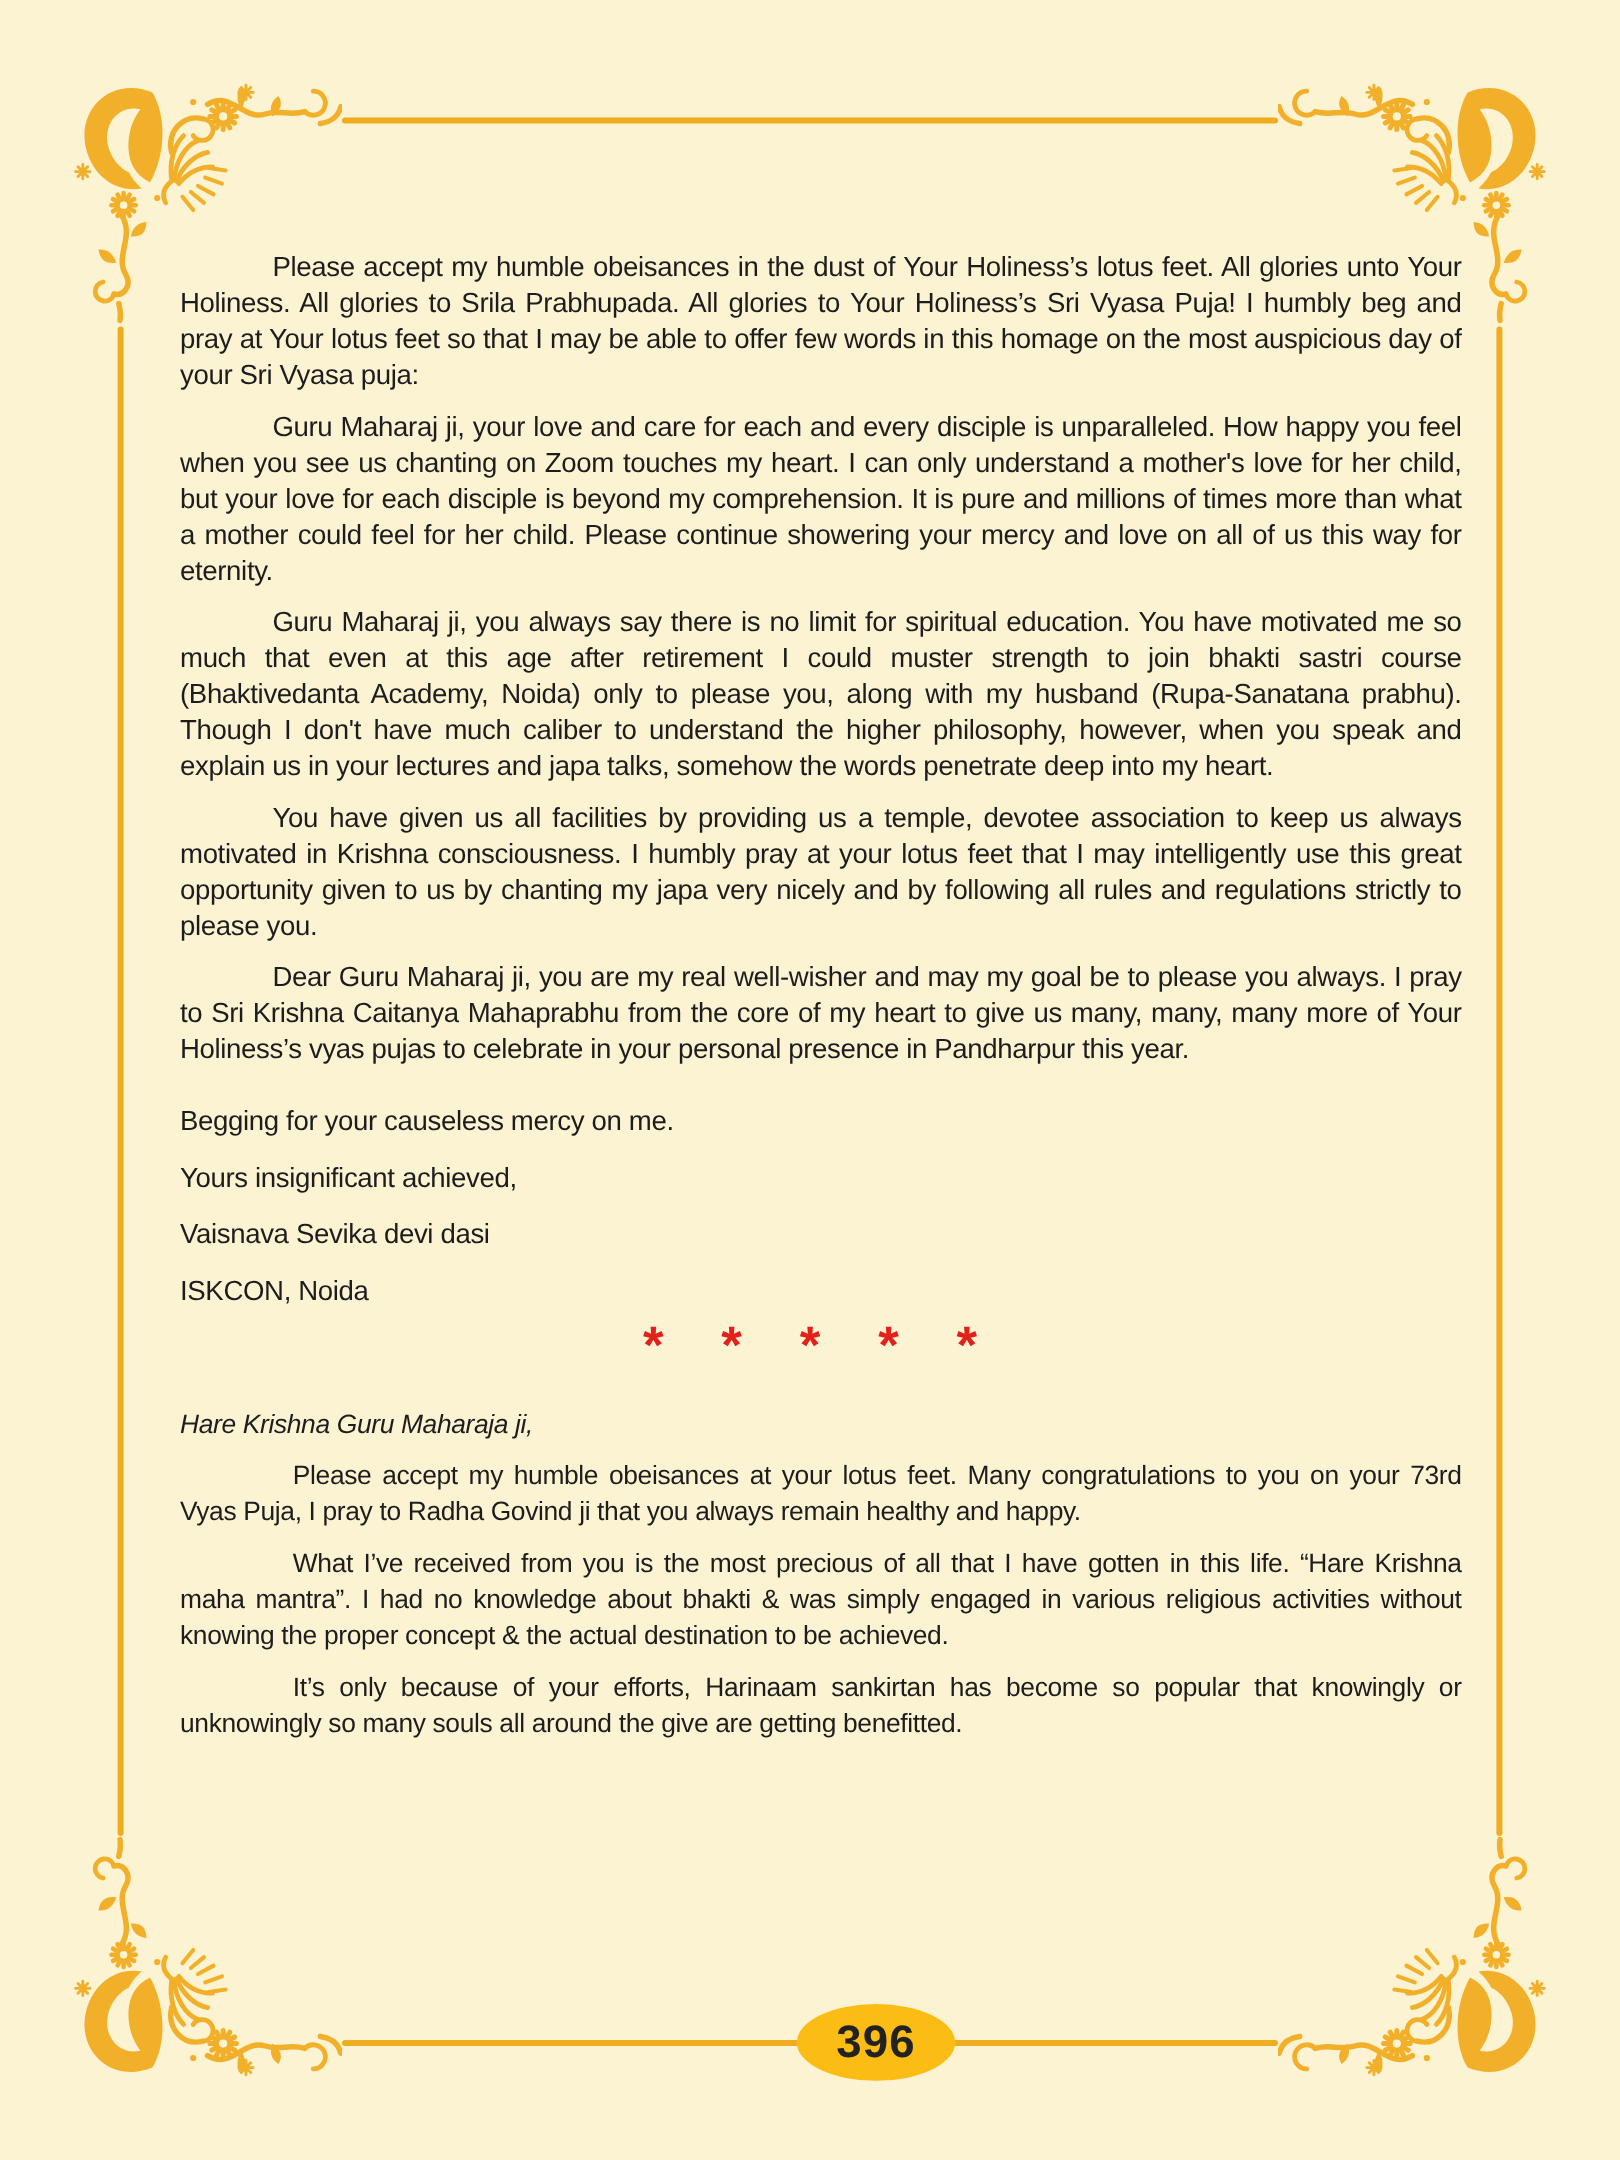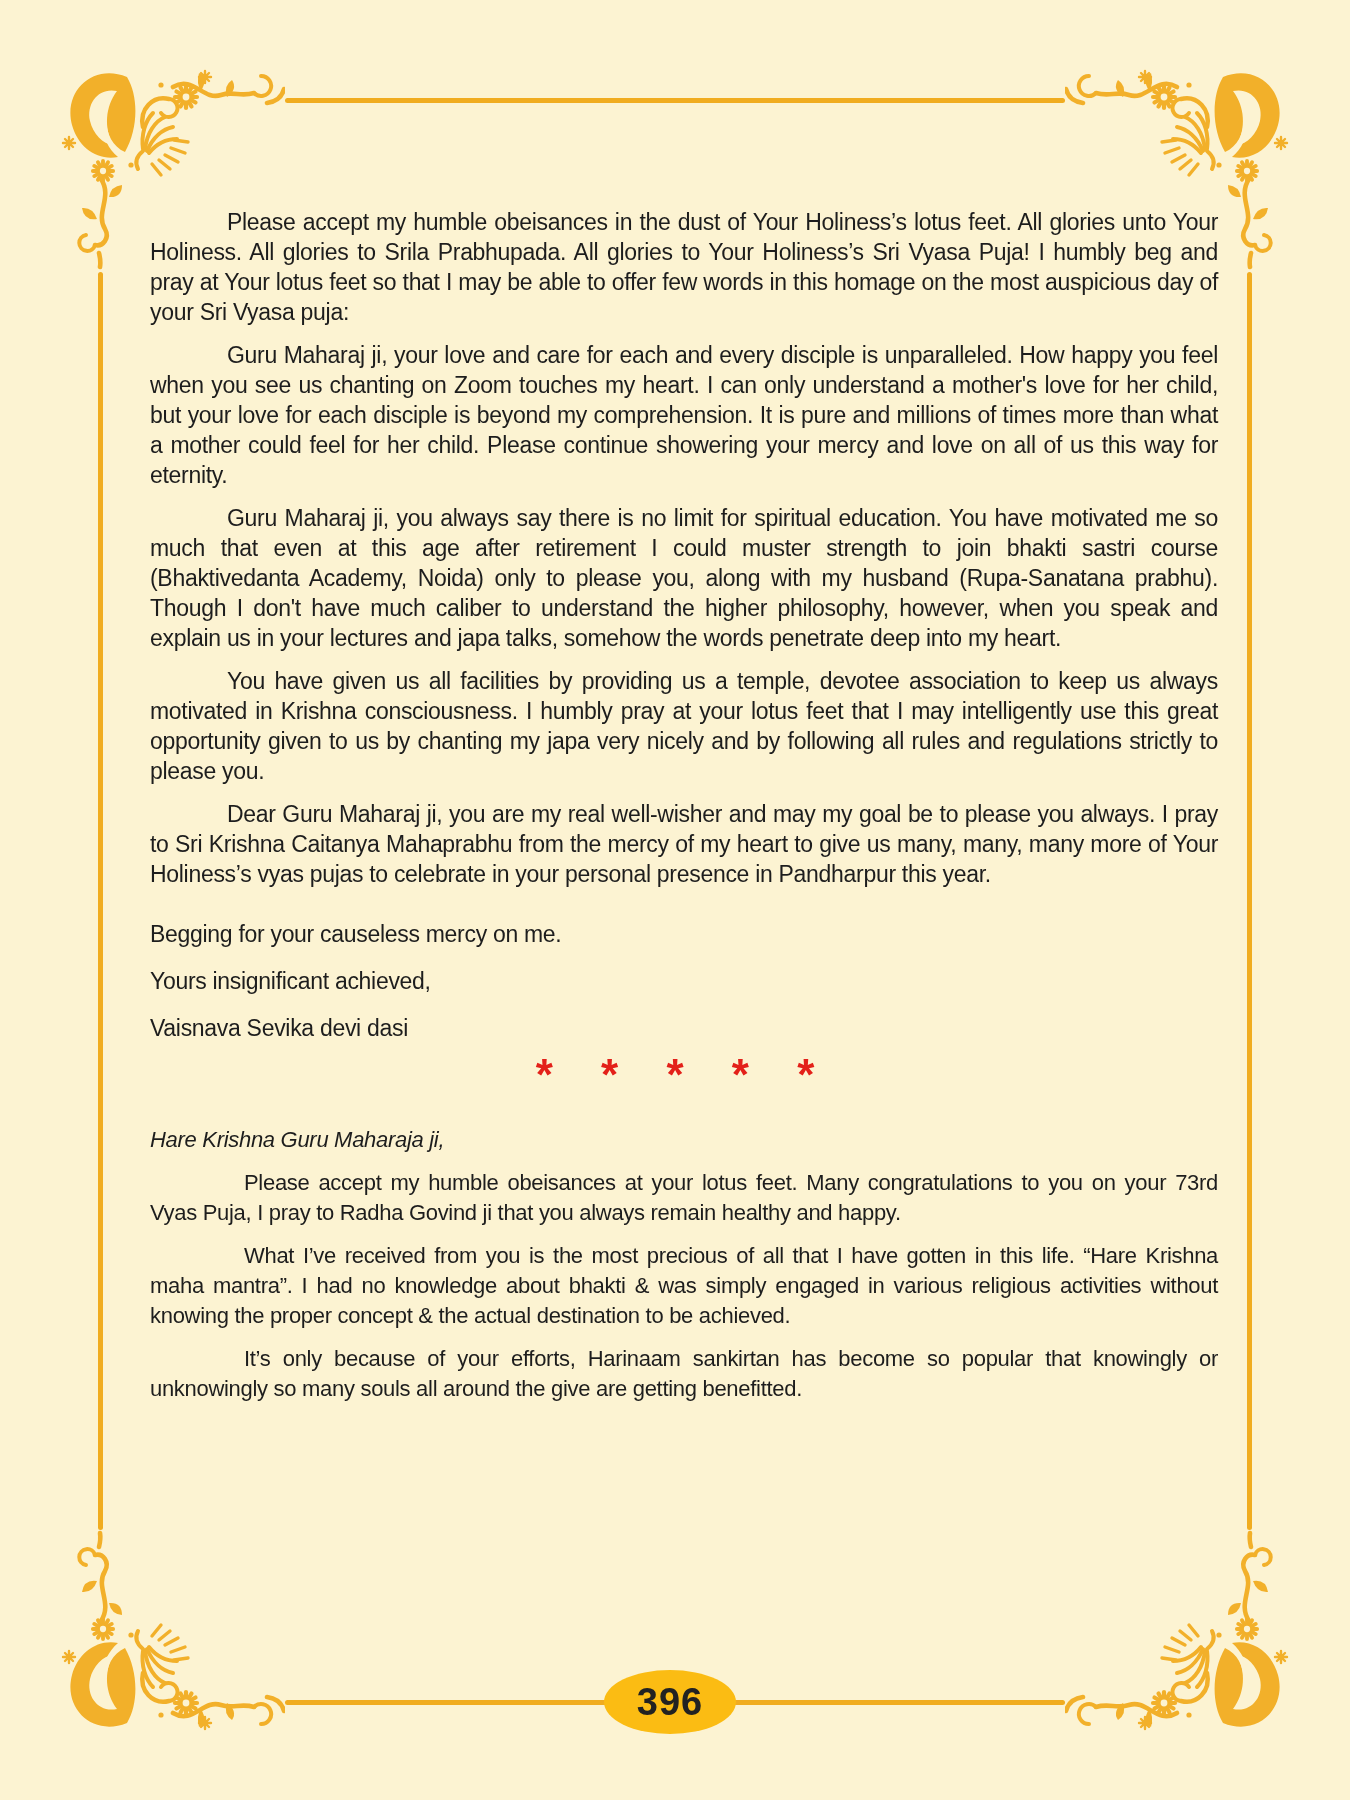--- a/index.html
+++ b/index.html
@@ -35,21 +35,21 @@
   .closing{margin-top:30px !important;}
   .sig-first{margin-top:63px !important;}
   .sig{margin-top:17px !important;}
   .separator{
     margin-top:14px;height:36px;line-height:36px;text-align:center;
     color:#E32019;font-size:44px;font-weight:bold;letter-spacing:18px;
   }
   .salutation{margin-top:32px !important;font-style:italic;}
   
   .page-badge{
-    position:absolute;left:604px;top:1670px;width:132px;height:64px;
+    position:absolute;left:664px;top:1670px;width:132px;height:64px;
     border-radius:50%;background:#FBBC13;z-index:2;
     display:flex;align-items:center;justify-content:center;
     font-size:38px;font-weight:600;color:#222222;letter-spacing:1px;
   }
   .defs-svg{position:absolute;width:0;height:0;overflow:hidden;}
 </style>
 </head>
 <body>
 
 <div class="page">
@@ -144,26 +144,27 @@
     <svg viewBox="0 0 230 205">
         <use href="#corner-ornament"></use>
       </svg>
   </div>
 
   <main class="content">
     <p class="l1 indent1">Please accept my humble obeisances in the dust of Your Holiness’s lotus feet. All glories unto Your Holiness. All glories to Srila Prabhupada. All glories to Your Holiness’s Sri Vyasa Puja! I humbly beg and pray at Your lotus feet so that I may be able to offer few words in this homage on the most auspicious day of your Sri Vyasa puja:</p>
     <p class="l1 indent1">Guru Maharaj ji, your love and care for each and every disciple is unparalleled. How happy you feel when you see us chanting on Zoom touches my heart. I can only understand a mother's love for her child, but your love for each disciple is beyond my comprehension. It is pure and millions of times more than what a mother could feel for her child. Please continue showering your mercy and love on all of us this way for eternity.</p>
     <p class="l1 indent1">Guru Maharaj ji, you always say there is no limit for spiritual education. You have motivated me so much that even at this age after retirement I could muster strength to join bhakti sastri course (Bhaktivedanta Academy, Noida) only to please you, along with my husband (Rupa-Sanatana prabhu). Though I don't have much caliber to understand the higher philosophy, however, when you speak and explain us in your lectures and japa talks, somehow the words penetrate deep into my heart.</p>
     <p class="l1 indent1">You have given us all facilities by providing us a temple, devotee association to keep us always motivated in Krishna consciousness. I humbly pray at your lotus feet that I may intelligently use this great opportunity given to us by chanting my japa very nicely and by following all rules and regulations strictly to please you.</p>
-    <p class="l1 indent1">Dear Guru Maharaj ji, you are my real well-wisher and may my goal be to please you always. I pray to Sri Krishna Caitanya Mahaprabhu from the mercy of my heart to give us many, many, many more of Your Holiness’s vyas pujas to celebrate in your personal presence in Pandharpur this year.</p>
+    <p class="l1 indent1">Dear Guru Maharaj ji, you are my real well-wisher and may my goal be to please you always. I pray to Sri Krishna Caitanya Mahaprabhu from the core of my heart to give us many, many, many more of Your Holiness’s vyas pujas to celebrate in your personal presence in Pandharpur this year.</p>
 
     <p class="l1 closing">Begging for your causeless mercy on me.</p>
 
     <p class="l1 sig sig-first">Yours insignificant achieved,</p>
     <p class="l1 sig">Vaisnava Sevika devi dasi</p>
+    <p class="l1 sig">ISKCON, Noida</p>
 
     <div class="separator">* * * * *</div>
 
     <p class="l2 salutation">Hare Krishna Guru Maharaja ji,</p>
     <p class="l2 indent2">Please accept my humble obeisances at your lotus feet. Many congratulations to you on your 73rd Vyas Puja, I pray to Radha Govind ji that you always remain healthy and happy.</p>
     <p class="l2 indent2">What I’ve received from you is the most precious of all that I have gotten in this life. “Hare Krishna maha mantra”. I had no knowledge about bhakti &amp; was simply engaged in various religious activities without knowing the proper concept &amp; the actual destination to be achieved.</p>
     <p class="l2 indent2">It’s only because of your efforts, Harinaam sankirtan has become so popular that knowingly or unknowingly so many souls all around the give are getting benefitted.</p>
   </main>
 
   <div class="page-badge">

